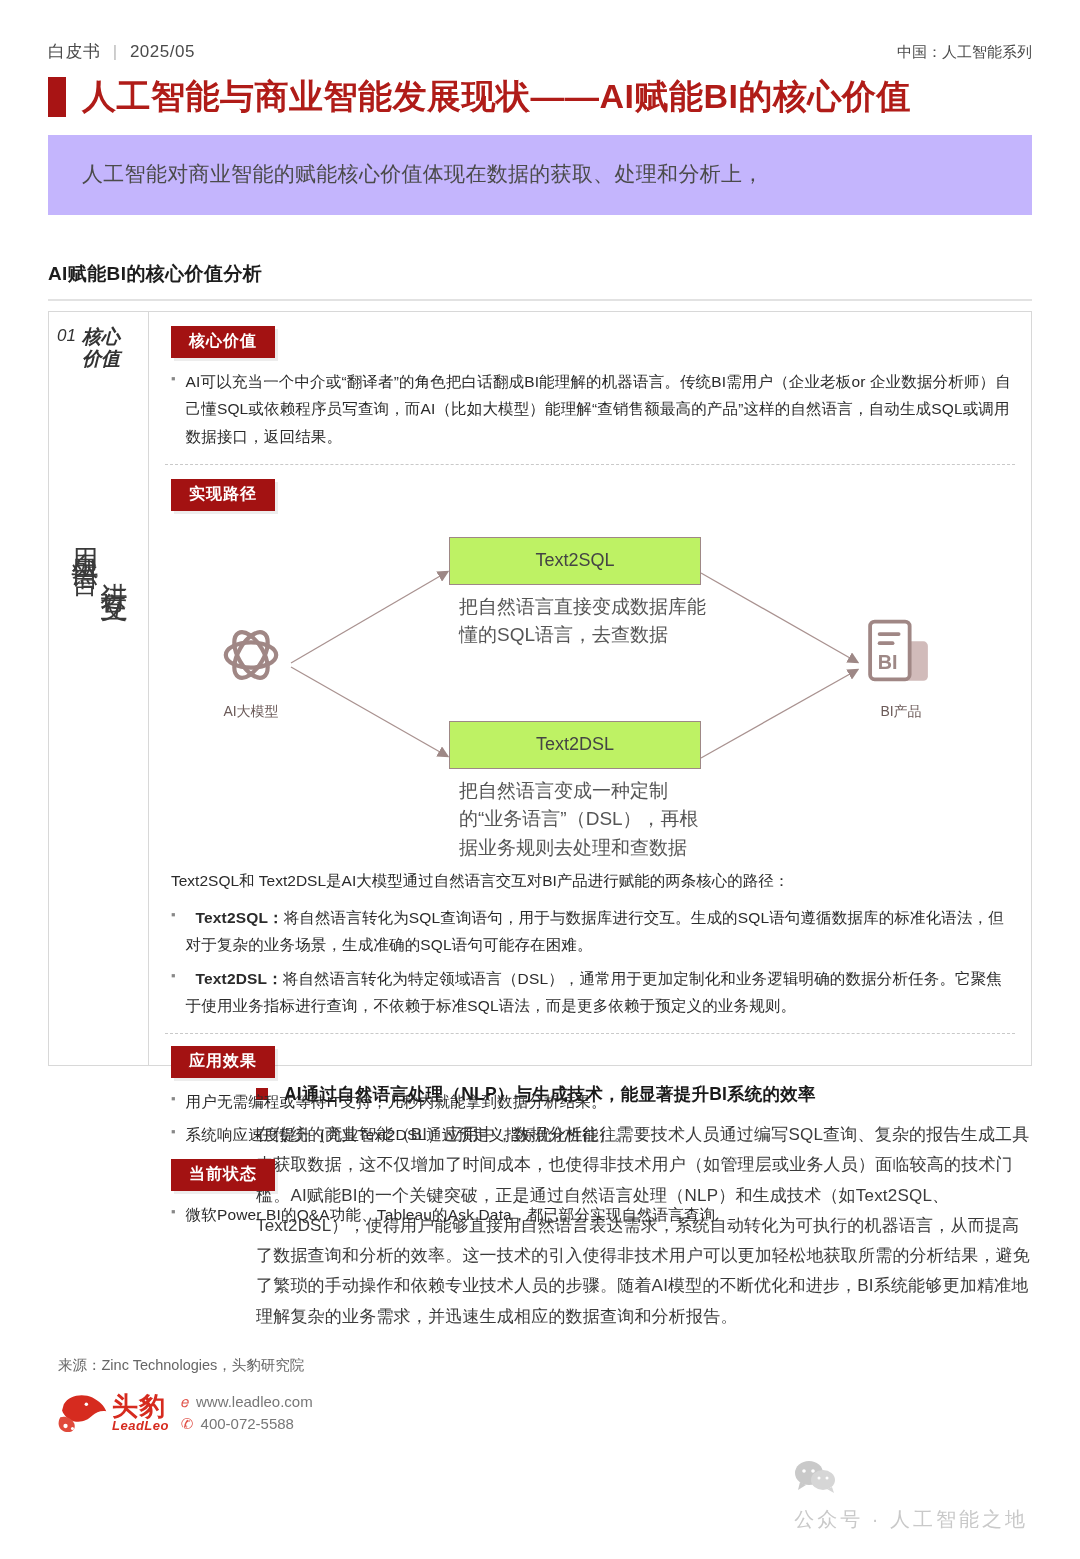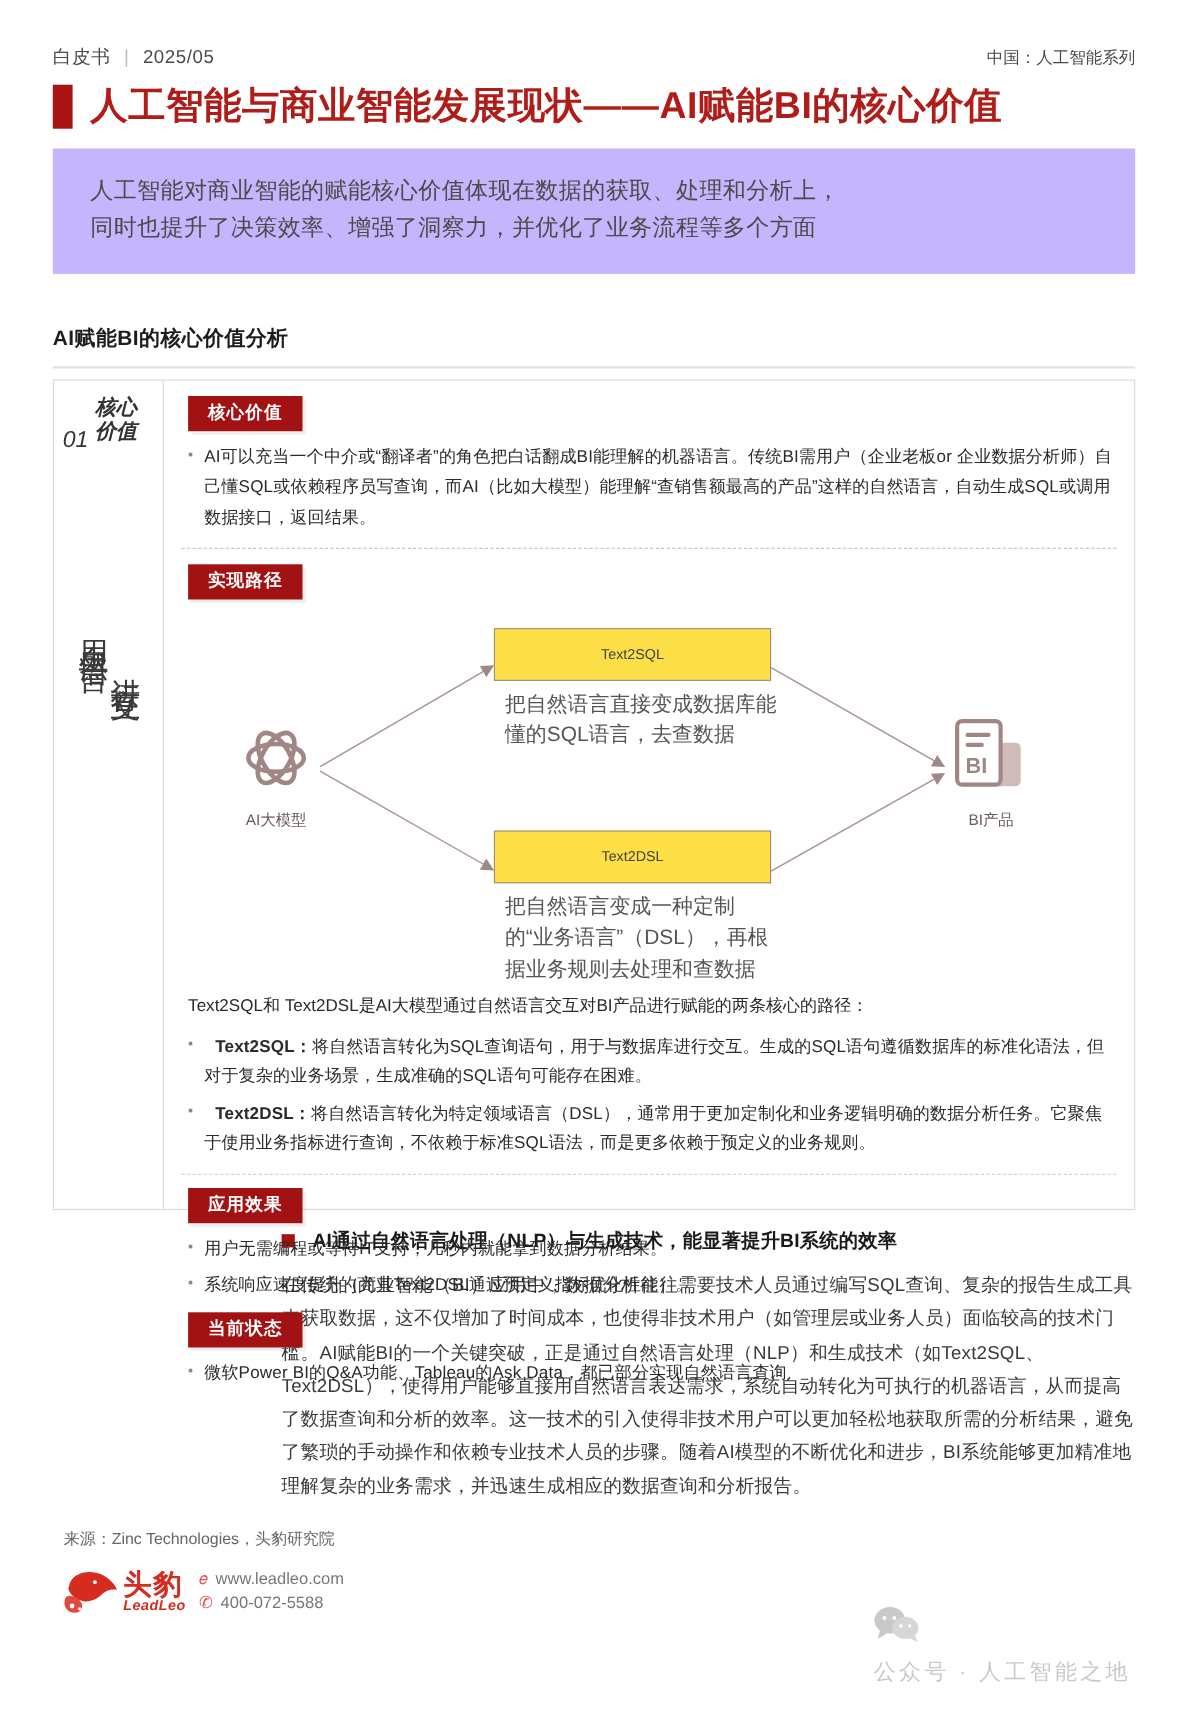--- a/index.html
+++ b/index.html
@@ -43,21 +43,21 @@
   
   .frame {
     margin-top: 10px; border: 1px solid #D8D8D8; display: flex;
     height: 755px;
   }
   .frame-left {
     width: 100px; flex: 0 0 100px; border-right: 1px solid #D8D8D8;
     position: relative;
   }
   .idx-row { display: flex; align-items: flex-start; padding: 14px 0 0 8px; gap: 6px; }
-  .idx-num { font-size: 21px; font-style: italic; color: #333; font-weight: 500; margin-top: 28px; }
+  .idx-num { font-size: 17px; font-style: italic; color: #333; font-weight: 500; }
   .idx-label {
     font-size: 19px; font-style: italic; color: #333; font-weight: 600;
     line-height: 1.18; width: 40px;
   }
   .vert-wrap {
     position: absolute; top: 215px; left: 0; width: 100px;
     display: flex; flex-direction: row-reverse; justify-content: center; gap: 2px;
   }
   .vert-col {
     writing-mode: vertical-rl; text-orientation: upright;
@@ -82,23 +82,23 @@
   .bullet .dot { color: #888; font-size: 13px; line-height: 1.75; flex: 0 0 auto; }
   .bullet .btxt { font-size: 15.5px; line-height: 1.76; color: #2a2a2a; letter-spacing: .15px; }
   .bullet .btxt b { font-weight: bold; margin-left: 10px; }
 
   .plain { font-size: 15.5px; line-height: 1.76; color: #2a2a2a; }
 
   
   .diagram { position: relative; height: 300px; margin-top: 4px; }
   .diagram svg { position: absolute; inset: 0; }
   .node {
-    position: absolute; border: 1.4px solid #9E8886; background: #fde047;
+    position: absolute; border: 1.4px solid #9E8886; background: #bef264;
     display: flex; align-items: center; justify-content: center;
-    font-size: 13px; color: #444;
+    font-size: 18px; color: #444;
   }
   .node-cap {
     position: absolute; font-size: 19px; color: #555; line-height: 1.5;
     width: 250px;
   }
   .icon-label {
     position: absolute; font-size: 14px; color: #6b5a58; text-align: center;
   }
 
   
@@ -139,21 +139,20 @@
     <div class="hdr-right">中国：人工智能系列</div>
   </div>
 
   <div class="title-row">
     <div class="title-tick"></div>
     <div class="title-text">人工智能与商业智能发展现状——AI赋能BI的核心价值</div>
   </div>
 
   <div class="banner">
     <p>人工智能对商业智能的赋能核心价值体现在数据的获取、处理和分析上，</p>
-    <p>同时也提升了决策效率、增强了洞察力，并优化了业务流程等多个方面</p>
   </div>
 
   <div class="sec-head">
     <h2>AI赋能BI的核心价值分析</h2>
     <div class="rule"></div>
   </div>
 
   <div class="frame">
 
     <div class="frame-left">

